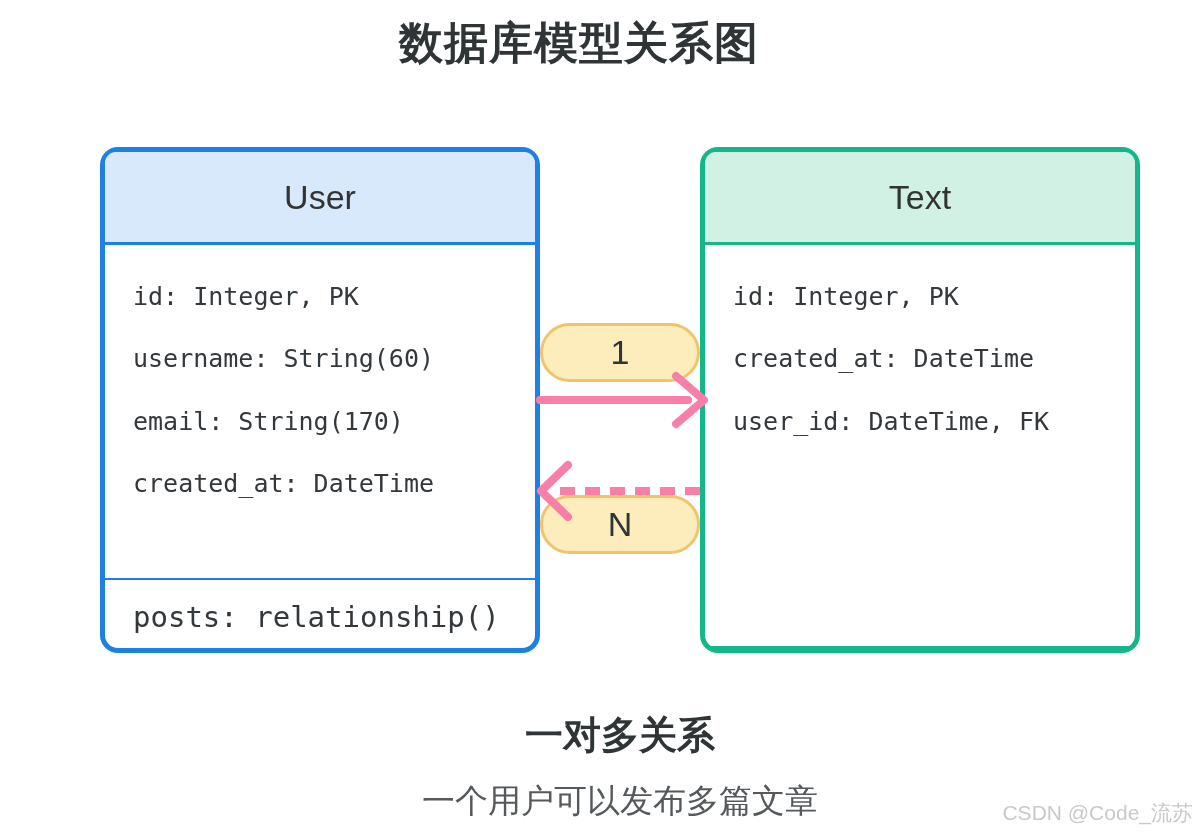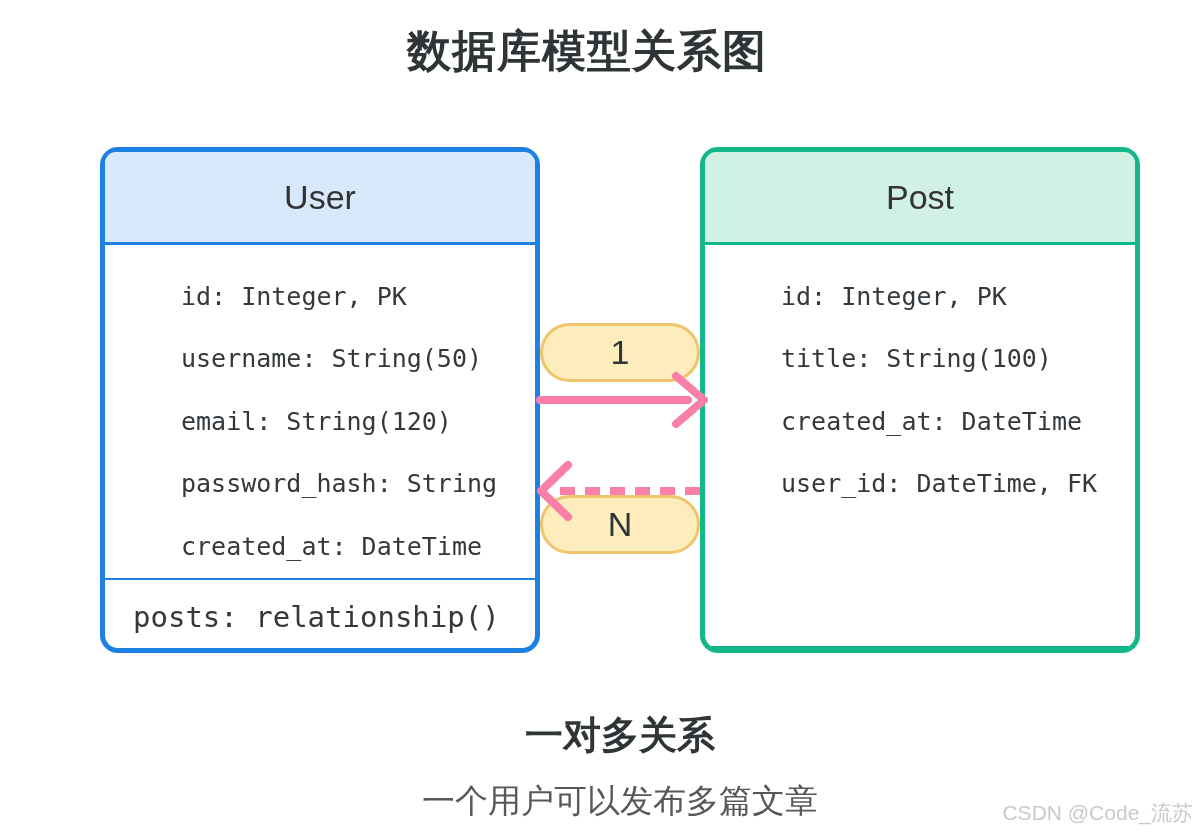--- a/index.html
+++ b/index.html
@@ -10,21 +10,21 @@
     background: #ffffff;
     overflow: hidden;
     font-family: "Liberation Sans", sans-serif;
   }
 
   
   .title {
     position: absolute;
     top: 10px; left: 0;
     width: 1150px;
-    margin: 12px;
+    margin: 4px;
     text-align: center;
     font-size: 44px;
     font-weight: 600;
     letter-spacing: 1px;
     color: #2f3437;
   }
 
   
   .entity {
     position: absolute;
@@ -61,21 +61,20 @@
     overflow: hidden;
   }
   .field-row {
     flex: 0 0 62.5px;
     display: flex;
     align-items: center;
     font-family: "DejaVu Sans Mono", "Liberation Mono", monospace;
     font-size: 25px;
     color: #33383c;
     white-space: pre;
-    margin-left: 48px;
   }
   .entity-divider { flex: 0 0 0; height: 0; border-top: 2px solid; }
   .user .entity-divider { border-color: #1e80e2; }
   .post .entity-divider { border-color: #13b789; }
 
   .rel-row {
     flex: 0 0 62px;
     display: flex;
     align-items: center;
     padding: 6px 0 0 28px;
@@ -147,36 +146,34 @@
 <div class="canvas">
 
   <h1 class="title">数据库模型关系图</h1>
 
   <section class="entity user">
     <header class="entity-header">
       <span>User</span>
     </header>
     <div class="entity-fields">
       <div class="field-row">id: Integer, PK</div>
-      <div class="field-row">username: String(50)</div>
-      <div class="field-row">email: String(120)</div>
-      <div class="field-row">password_hash: String</div>
+      <div class="field-row">username: String(60)</div>
+      <div class="field-row">email: String(170)</div>
       <div class="field-row">created_at: DateTime</div>
     </div>
     <div class="entity-divider"></div>
     <div class="rel-row">posts: relationship()</div>
   </section>
 
   <section class="entity post">
     <header class="entity-header">
-      <span>Post</span>
+      <span>Text</span>
     </header>
     <div class="entity-fields">
       <div class="field-row">id: Integer, PK</div>
-      <div class="field-row">title: String(100)</div>
       <div class="field-row">created_at: DateTime</div>
       <div class="field-row">user_id: DateTime, FK</div>
     </div>
     <div class="entity-divider"></div>
   </section>
 
   <div class="pill" id="pill-one">1</div>
   <div class="pill" id="pill-n">N</div>
 
   <svg class="arrows" width="1204" height="835" viewBox="0 0 1204 835">

